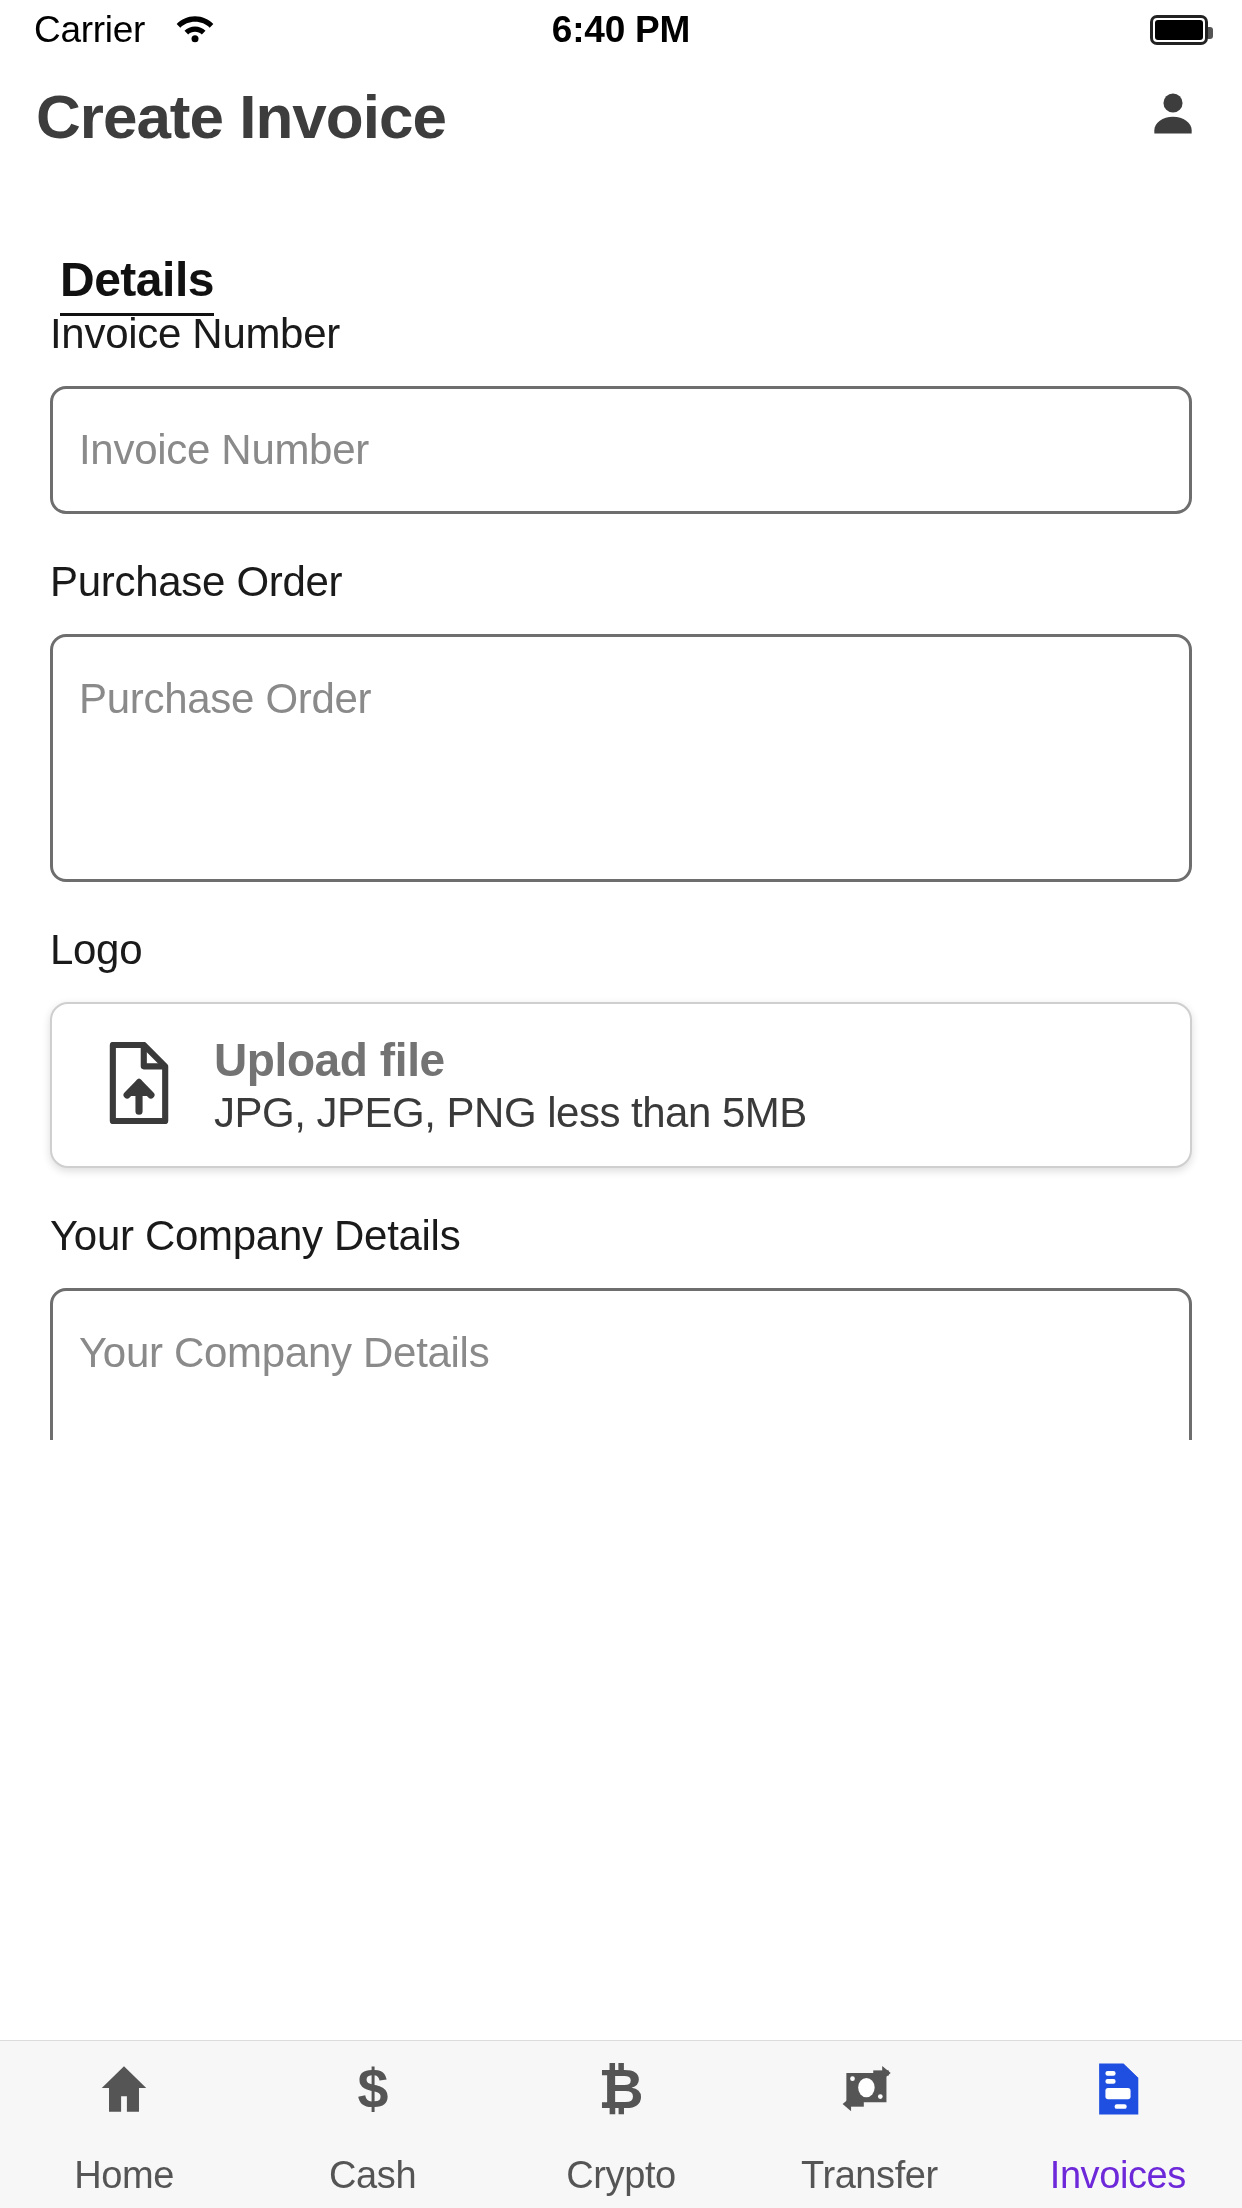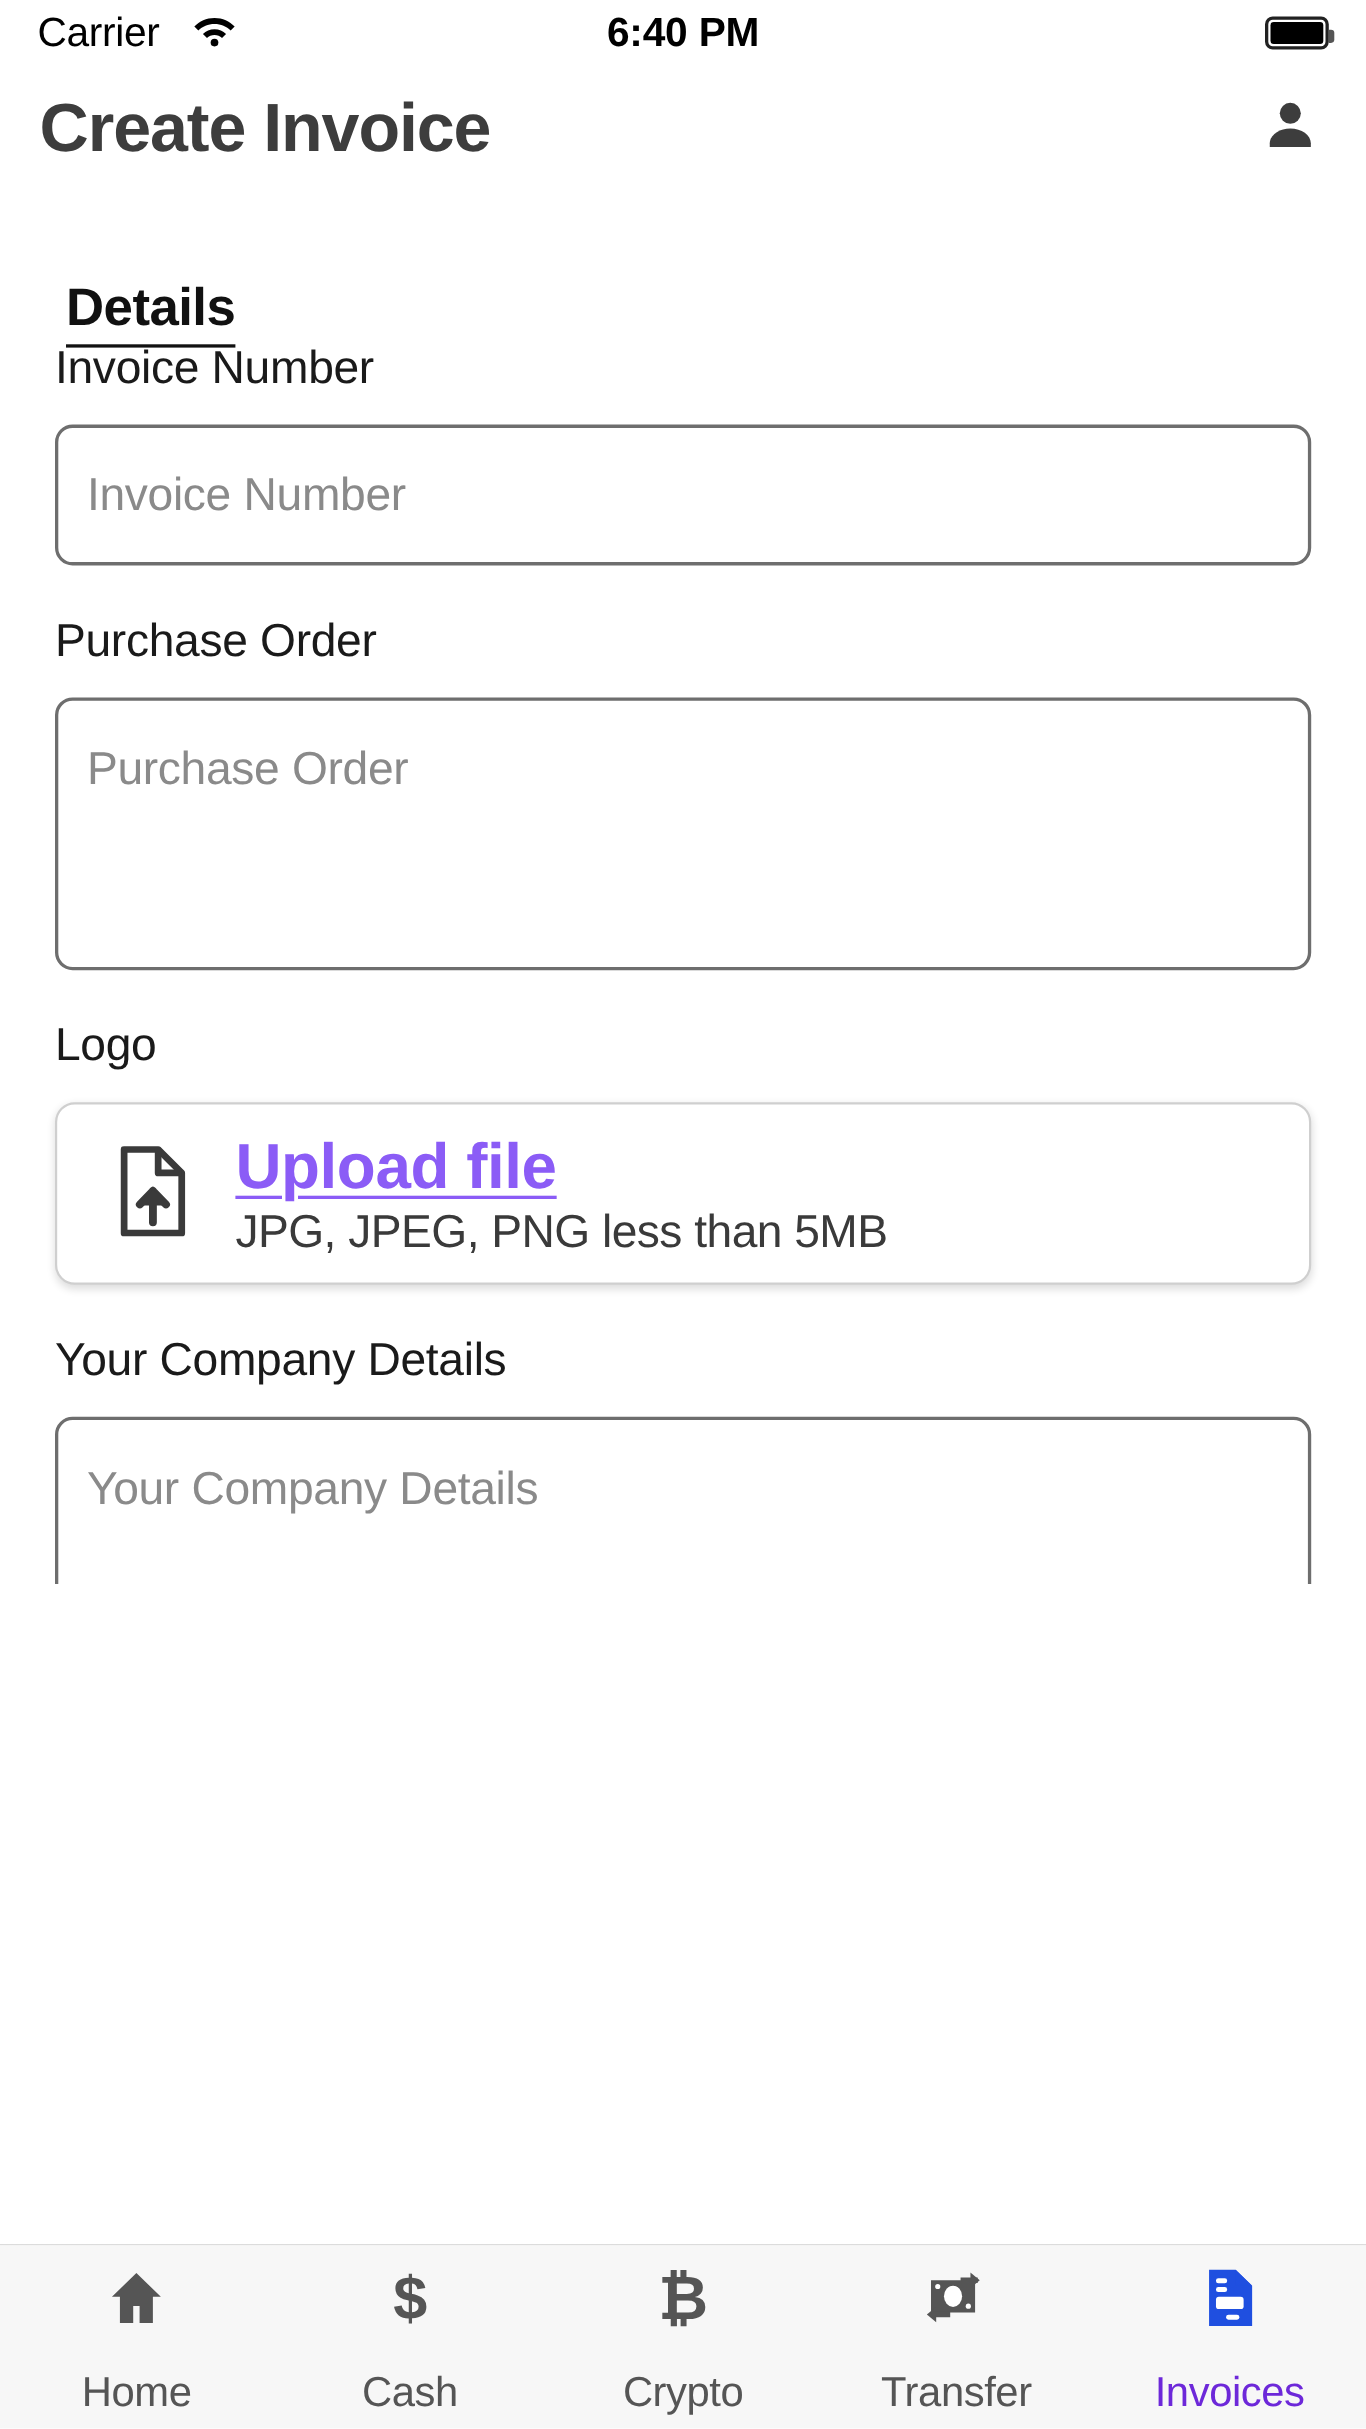--- a/index.html
+++ b/index.html
@@ -164,24 +164,23 @@
     border-radius: 18px;
     background: #fff;
     box-shadow: 0 3px 8px rgba(0,0,0,0.14);
     display: flex;
     align-items: center;
     padding-left: 52px;
     gap: 42px;
   }
   .upload-text { display: flex; flex-direction: column; gap: 2px; }
   .upload-title {
-    font-size: 58px;
+    font-size: 46px;
     font-weight: bold;
-    color: #8b5cf6;
-    text-decoration: underline;
+    color: #737373;
     text-underline-offset: 7px;
     text-decoration-thickness: 3px;
     letter-spacing: -0.4px;
   }
   .upload-sub {
     font-size: 42px;
     color: #3a3a3a;
     letter-spacing: -0.5px;
   }
 

